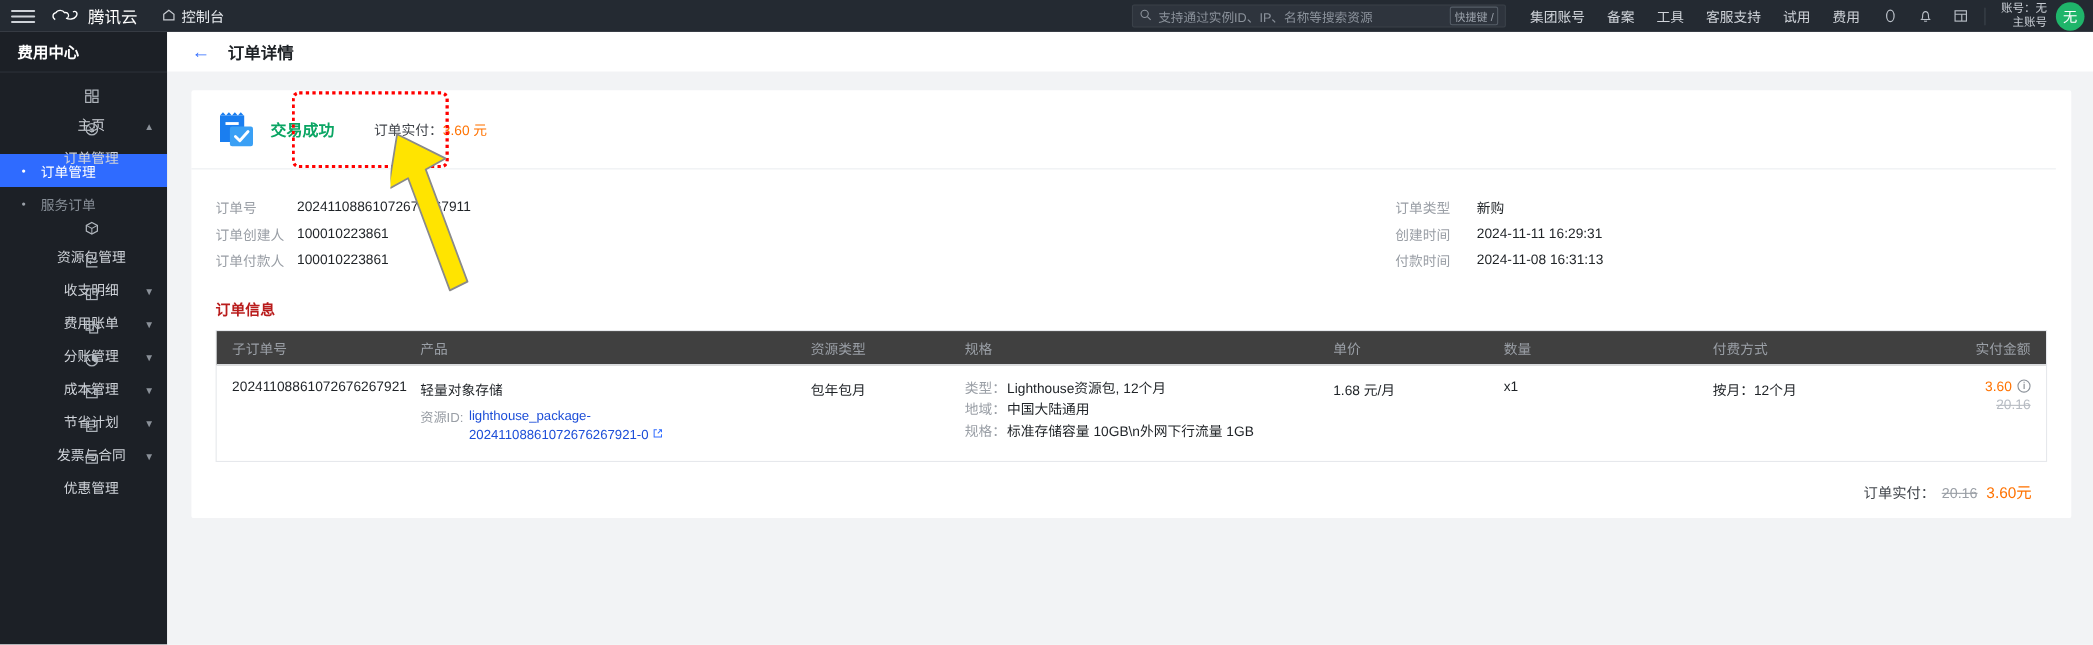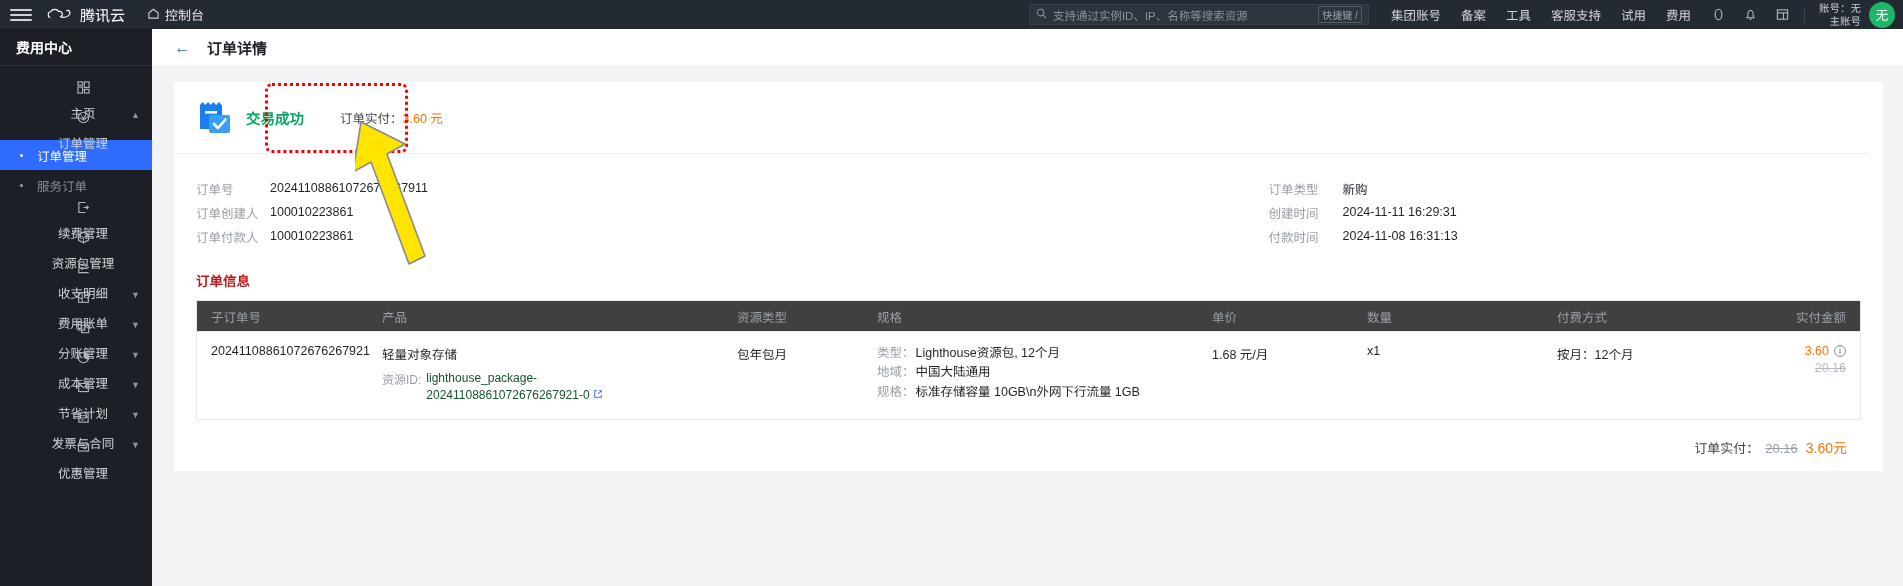--- a/index.html
+++ b/index.html
@@ -116,21 +116,21 @@
   .c2 { flex: 0 0 355px; }
   .c3 { flex: 0 0 140px; }
   .c4 { flex: 0 0 335px; }
   .c5 { flex: 0 0 155px; }
   .c6 { flex: 0 0 190px; }
   .c7 { flex: 1 1 auto; }
   .c8 { flex: 0 0 118px; text-align: right; padding-right: 14px; }
   .prod-name { color: #1e2226; }
   .res-line { margin-top: 7px; display: flex; gap: 5px; font-size: 12px; }
   .res-k { color: #9a9fa6; white-space: nowrap; }
-  .res-v { color: #14532d; cursor: pointer; max-width: 185px; line-height: 1.45; }
+  .res-v { color: #1d4ed8; cursor: pointer; max-width: 185px; line-height: 1.45; }
   .ext { display: inline-block; margin-left: 3px; color: #2f6bff; }
   .spec-line { display: flex; gap: 1px; line-height: 1.55; }
   .spec-k { color: #9a9fa6; white-space: nowrap; }
   .spec-v { color: #1e2226; }
   .amt-main { color: #ff7200; display: inline-flex; align-items: center; gap: 5px;
     justify-content: flex-end; }
   .info-ic { width: 12px; height: 12px; border-radius: 50%; border: 1px solid #8b9199;
     color: #6b7178; font-size: 9px; display: inline-flex; align-items: center;
     justify-content: center; line-height: 1; cursor: pointer; }
   .amt-old { color: #b7bcc3; text-decoration: line-through; margin-top: 3px; }
@@ -260,29 +260,20 @@
         </span>
       <span>订单管理</span>
     </div>
     <div class="side-sub muted">
       <span class="dot">
           <i></i>
         </span>
       <span>服务订单</span>
     </div>
 
-    <div class="side-item">
-      <span class="si-ic">
-        <svg width="13" height="13" viewBox="0 0 14 14">
-          <path d="M9 1.6 L2 1.6 L2 12.4 L9 12.4" fill="none" stroke="#b0b6bd" stroke-width="1.2"></path>
-          <path d="M7 7 L12.2 7 M10.3 5.1 L12.2 7 L10.3 8.9" fill="none" stroke="#b0b6bd" stroke-width="1.2"></path>
-        </svg>
-      </span>
-      <span>续费管理</span>
-    </div>
 
     <div class="side-item">
       <span class="si-ic">
         <svg width="13" height="13" viewBox="0 0 14 14">
           <path d="M7 1.3 L12.4 4.2 L12.4 9.8 L7 12.7 L1.6 9.8 L1.6 4.2 Z" fill="none" stroke="#b0b6bd" stroke-width="1.2"></path>
           <path d="M1.6 4.2 L7 7.1 L12.4 4.2 M7 7.1 L7 12.7" fill="none" stroke="#b0b6bd" stroke-width="1"></path>
         </svg>
       </span>
       <span>资源包管理</span>
     </div>

